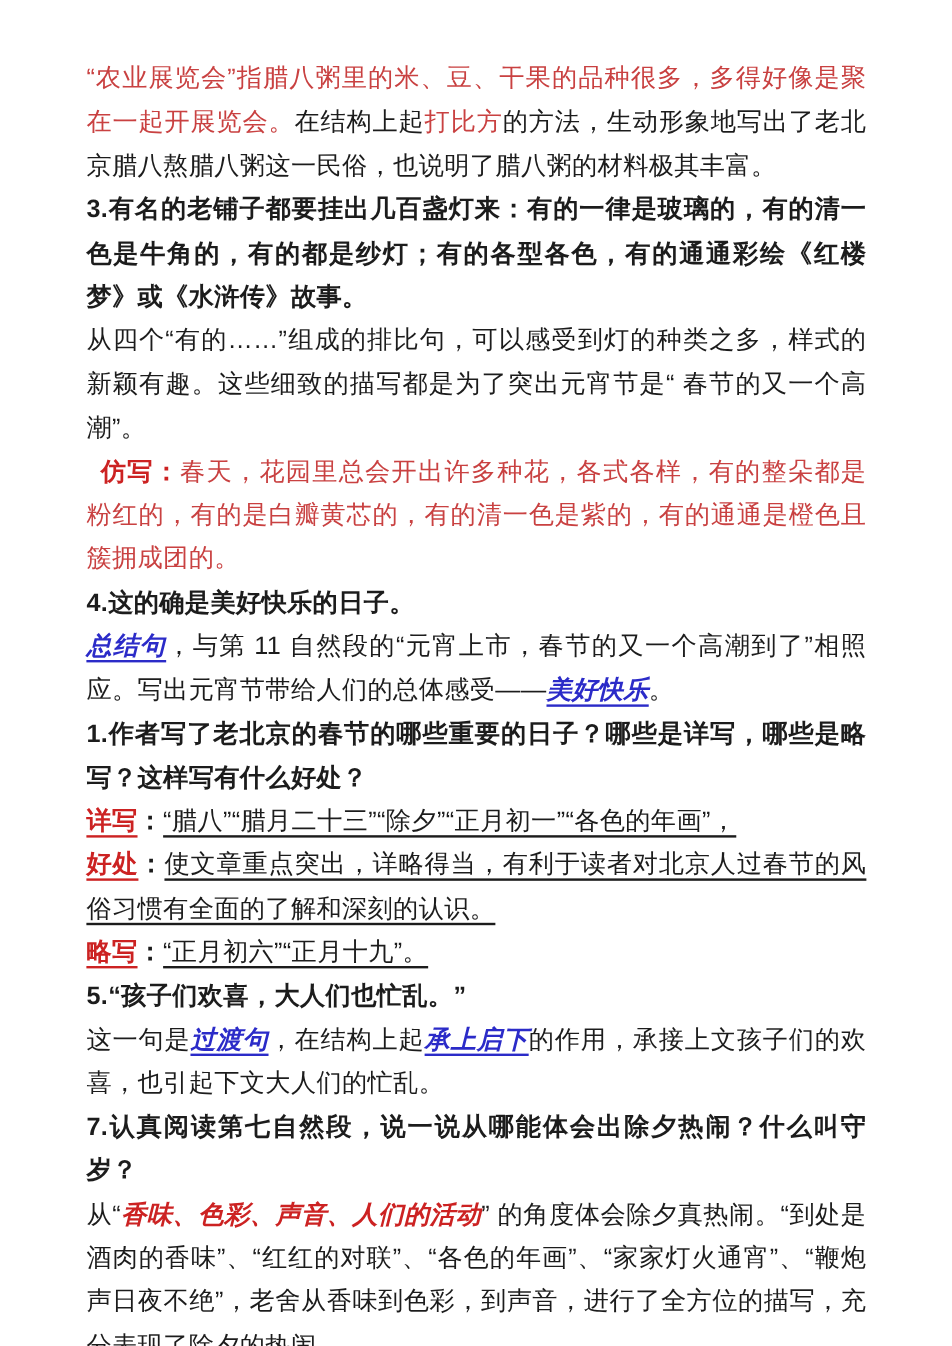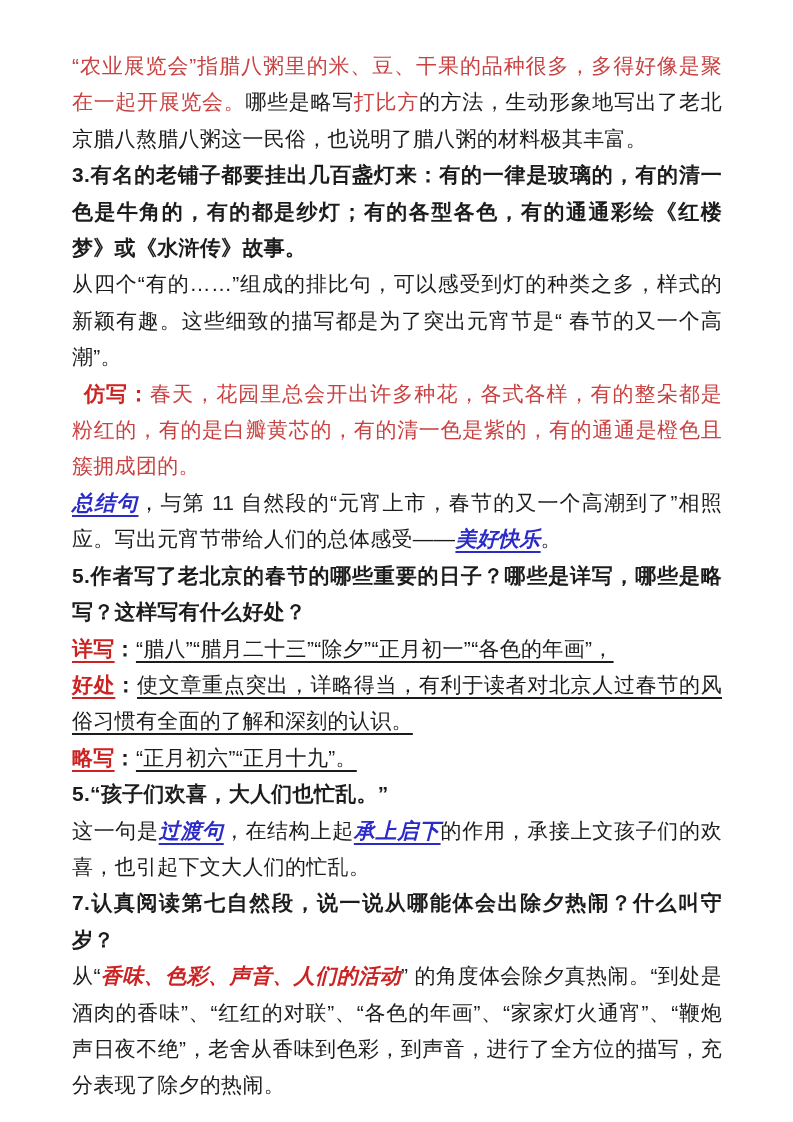--- a/index.html
+++ b/index.html
@@ -76,26 +76,27 @@
     font-size: 17px;
     color: var(--footer, #8f8f8f);
     letter-spacing: 0.2px;
   }
 </style>
 </head>
 <body>
 
 <div class="page">
   <div class="doc-body">
-      <p class="para body"><span class="seg seg-red-u">“农业展览会”指腊八粥里的米、豆、干果的品种很多，多得好像是聚在一起开展览会。</span><span class="seg seg-plain">哪些是略写</span><span class="seg seg-red-u">打比方</span><span class="seg seg-plain">的方法，生动形象地写出了老北京腊八熬腊八粥这一民俗，也说明了腊八粥的材料极其丰富。</span></p>
+      <p class="para body"><span class="seg seg-red-u">“农业展览会”指腊八粥里的米、豆、干果的品种很多，多得好像是聚在一起开展览会。</span><span class="seg seg-plain">在结构上起</span><span class="seg seg-red-u">打比方</span><span class="seg seg-plain">的方法，生动形象地写出了老北京腊八熬腊八粥这一民俗，也说明了腊八粥的材料极其丰富。</span></p>
       <p class="para heading"><span class="seg seg-bold">3.有名的老铺子都要挂出几百盏灯来：有的一律是玻璃的，有的清一色是牛角的，有的都是纱灯；有的各型各色，有的通通彩绘《红楼梦》或《水浒传》故事。</span></p>
       <p class="para body"><span class="seg seg-plain">从四个“有的……”组成的排比句，可以感受到灯的种类之多，样式的新颖有趣。这些细致的描写都是为了突出元宵节是“ 春节的又一个高潮”。</span></p>
       <p class="para body"><span class="seg seg-red-label">仿写：</span><span class="seg seg-red-u">春天，花园里总会开出许多种花，各式各样，有的整朵都是粉红的，有的是白瓣黄芯的，有的清一色是紫的，有的通通是橙色且簇拥成团的。</span></p>
+      <p class="para heading"><span class="seg seg-bold">4.这的确是美好快乐的日子。</span></p>
       <p class="para body"><span class="seg seg-blue-term">总结句</span><span class="seg seg-plain">，与第 11 自然段的“元宵上市，春节的又一个高潮到了”相照应。写出元宵节带给人们的总体感受——</span><span class="seg seg-blue-term">美好快乐</span><span class="seg seg-plain">。</span></p>
-      <p class="para heading"><span class="seg seg-bold">5.作者写了老北京的春节的哪些重要的日子？哪些是详写，哪些是略写？这样写有什么好处？</span></p>
+      <p class="para heading"><span class="seg seg-bold">1.作者写了老北京的春节的哪些重要的日子？哪些是详写，哪些是略写？这样写有什么好处？</span></p>
       <p class="para body"><span class="seg seg-red-label-u">详写</span><span class="seg seg-bold">：</span><span class="seg seg-black-u">“腊八”“腊月二十三”“除夕”“正月初一”“各色的年画”，</span></p>
       <p class="para body"><span class="seg seg-red-label-u">好处</span><span class="seg seg-bold">：</span><span class="seg seg-black-u">使文章重点突出，详略得当，有利于读者对北京人过春节的风俗习惯有全面的了解和深刻的认识。</span></p>
       <p class="para body"><span class="seg seg-red-label-u">略写</span><span class="seg seg-bold">：</span><span class="seg seg-black-u">“正月初六”“正月十九”。</span></p>
       <p class="para heading"><span class="seg seg-bold">5.“孩子们欢喜，大人们也忙乱。”</span></p>
       <p class="para body"><span class="seg seg-plain">这一句是</span><span class="seg seg-blue-term">过渡句</span><span class="seg seg-plain">，在结构上起</span><span class="seg seg-blue-term">承上启下</span><span class="seg seg-plain">的作用，承接上文孩子们的欢喜，也引起下文大人们的忙乱。</span></p>
       <p class="para heading"><span class="seg seg-bold">7.认真阅读第七自然段，说一说从哪能体会出除夕热闹？什么叫守岁？</span></p>
       <p class="para body"><span class="seg seg-plain">从“</span><span class="seg seg-red-italic">香味、色彩、声音、人们的活动</span><span class="seg seg-plain">” 的角度体会除夕真热闹。“到处是酒肉的香味”、“红红的对联”、“各色的年画”、“家家灯火通宵”、“鞭炮声日夜不绝”，老舍从香味到色彩，到声音，进行了全方位的描写，充分表现了除夕的热闹。</span></p>
     </div>
 </div>
 

